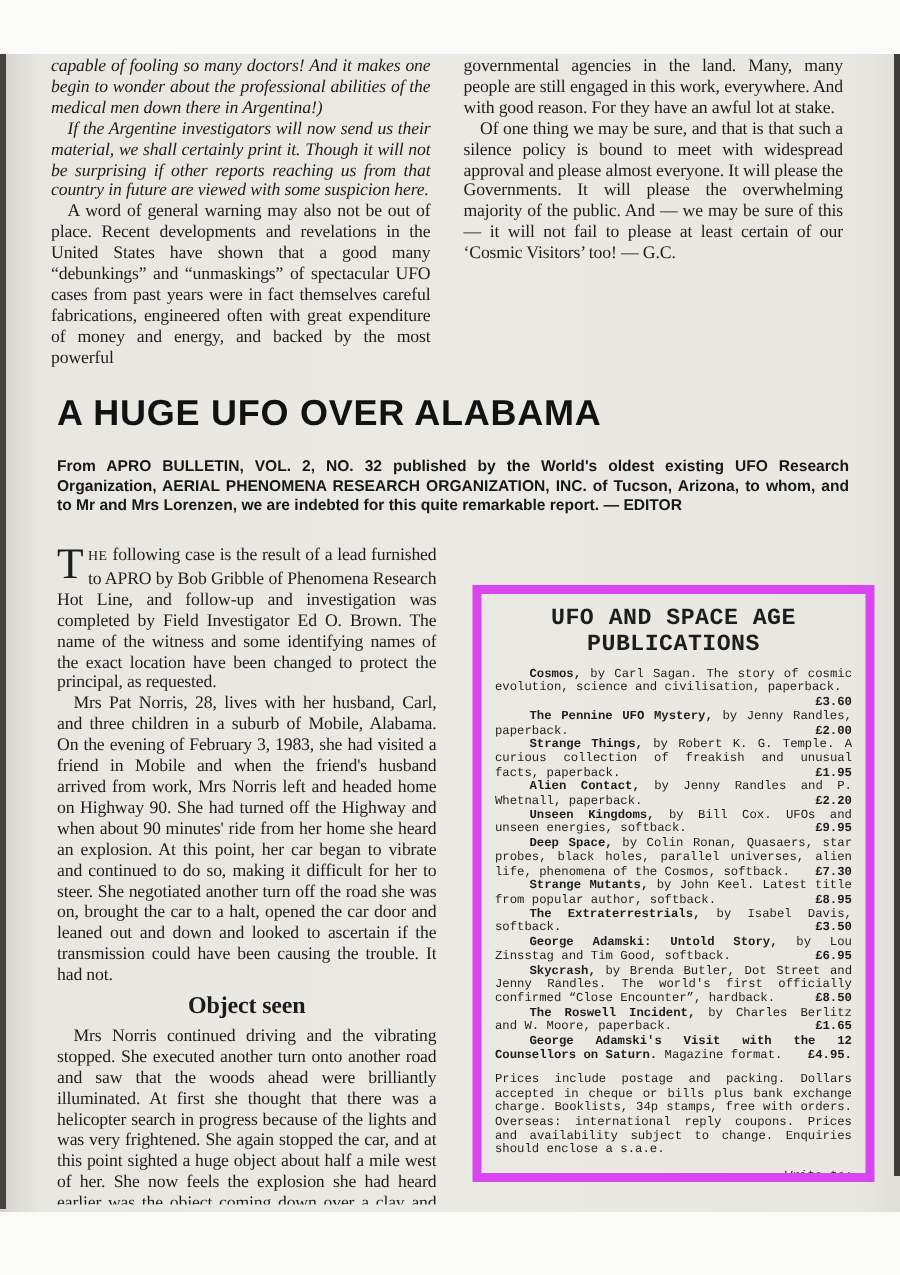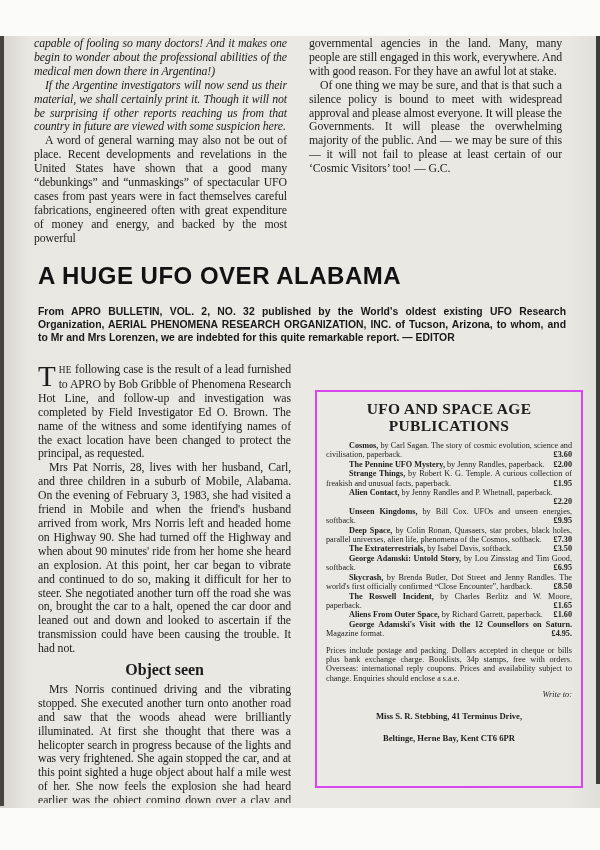--- a/index.html
+++ b/index.html
@@ -25,22 +25,22 @@
   .editor{position:absolute;top:305px;left:38px;width:528px;margin:0;
        font-family:"Liberation Sans",sans-serif;font-weight:bold;font-size:10.4px;
        line-height:13.2px;text-align:justify;color:#181818;}
 
   .article{position:absolute;top:363px;left:38px;width:253px;height:440px;overflow:hidden;}
   .dropcap{float:left;font-size:29px;line-height:24px;padding:1px 3px 0 0;}
   .lead-caps{font-size:9.3px;letter-spacing:0.4px;}
   .subhead{font-weight:bold;text-align:center;font-size:16px;margin:7px 0 6px 0;text-indent:0;}
 
   .pubbox{position:absolute;top:390px;left:315px;width:268px;height:398px;
-       border:2px solid #d946ef;box-sizing:border-box;
-       font-family:Liberation Serif, serif;color:#1d1d1d;}
+       border:6px solid #d946ef;box-sizing:border-box;
+       font-family:Liberation Mono, monospace;color:#1d1d1d;}
   .boxinner{padding:6px 9px 4px 9px;height:100%;box-sizing:border-box;overflow:hidden;}
   .pubtitle{text-align:center;font-weight:bold;font-size:15.5px;line-height:17px;
        letter-spacing:0.3px;margin:2px 0 7px 0;}
   .books{font-size:8.2px;line-height:9.4px;}
   .book{text-align:justify;overflow:hidden;}
   .bt{font-weight:bold;padding-left:23px;}
   .bp{float:right;font-weight:bold;padding-left:5px;}
   .terms{font-size:8.2px;line-height:9.4px;text-align:justify;margin:7px 0 0 0;}
   .writeto{font-size:8.4px;font-style:italic;text-align:right;margin:7px 0 1px 0;}
   .addr{font-size:8.6px;font-weight:bold;text-align:center;margin:12px;line-height:10px;}
@@ -83,25 +83,25 @@
         <div>UFO AND SPACE AGE</div>
         <div>PUBLICATIONS</div>
       </div>
       <div class="books">
         <div class="book"><span class="bt">Cosmos,</span><span> by Carl Sagan. The story of cosmic evolution, science and civilisation, paperback.</span><span class="bp">£3.60</span></div>
         <div class="book"><span class="bt">The Pennine UFO Mystery,</span><span> by Jenny Randles, paperback.</span><span class="bp">£2.00</span></div>
         <div class="book"><span class="bt">Strange Things,</span><span> by Robert K. G. Temple. A curious collection of freakish and unusual facts, paperback.</span><span class="bp">£1.95</span></div>
         <div class="book"><span class="bt">Alien Contact,</span><span> by Jenny Randles and P. Whetnall, paperback.</span><span class="bp">£2.20</span></div>
         <div class="book"><span class="bt">Unseen Kingdoms,</span><span> by Bill Cox. UFOs and unseen energies, softback.</span><span class="bp">£9.95</span></div>
         <div class="book"><span class="bt">Deep Space,</span><span> by Colin Ronan, Quasaers, star probes, black holes, parallel universes, alien life, phenomena of the Cosmos, softback.</span><span class="bp">£7.30</span></div>
+        <div class="book"><span class="bt">Strange Mutants,</span><span> by John Keel. Latest title from popular author, softback.</span><span class="bp">£8.95</span></div>
         <div class="book"><span class="bt">The Extraterrestrials,</span><span> by Isabel Davis, softback.</span><span class="bp">£3.50</span></div>
         <div class="book"><span class="bt">George Adamski: Untold Story,</span><span> by Lou Zinsstag and Tim Good, softback.</span><span class="bp">£6.95</span></div>
         <div class="book"><span class="bt">Skycrash,</span><span> by Brenda Butler, Dot Street and Jenny Randles. The world's first officially confirmed “Close Encounter”, hardback.</span><span class="bp">£8.50</span></div>
         <div class="book"><span class="bt">The Roswell Incident,</span><span> by Charles Berlitz and W. Moore, paperback.</span><span class="bp">£1.65</span></div>
-        <div class="book"><span class="bt">Aliens From Outer Space,</span><span> by Richard Garrett, paperback.</span><span class="bp">£1.60</span></div>
         <div class="book"><span class="bt">George Adamski's Visit with the 12 Counsellors on Saturn.</span><span> Magazine format.</span><span class="bp">£4.95.</span></div>
       </div>
       <p class="terms">Prices include postage and packing. Dollars accepted in cheque or bills plus bank exchange charge. Booklists, 34p stamps, free with orders. Overseas: international reply coupons. Prices and availability subject to change. Enquiries should enclose a s.a.e.</p>
       <p class="writeto">Write to:</p>
       <p class="addr">Miss S. R. Stebbing, 41 Terminus Drive,</p>
       <p class="addr">Beltinge, Herne Bay, Kent CT6 6PR</p>
     </div>
   </div>
 </div>
 

